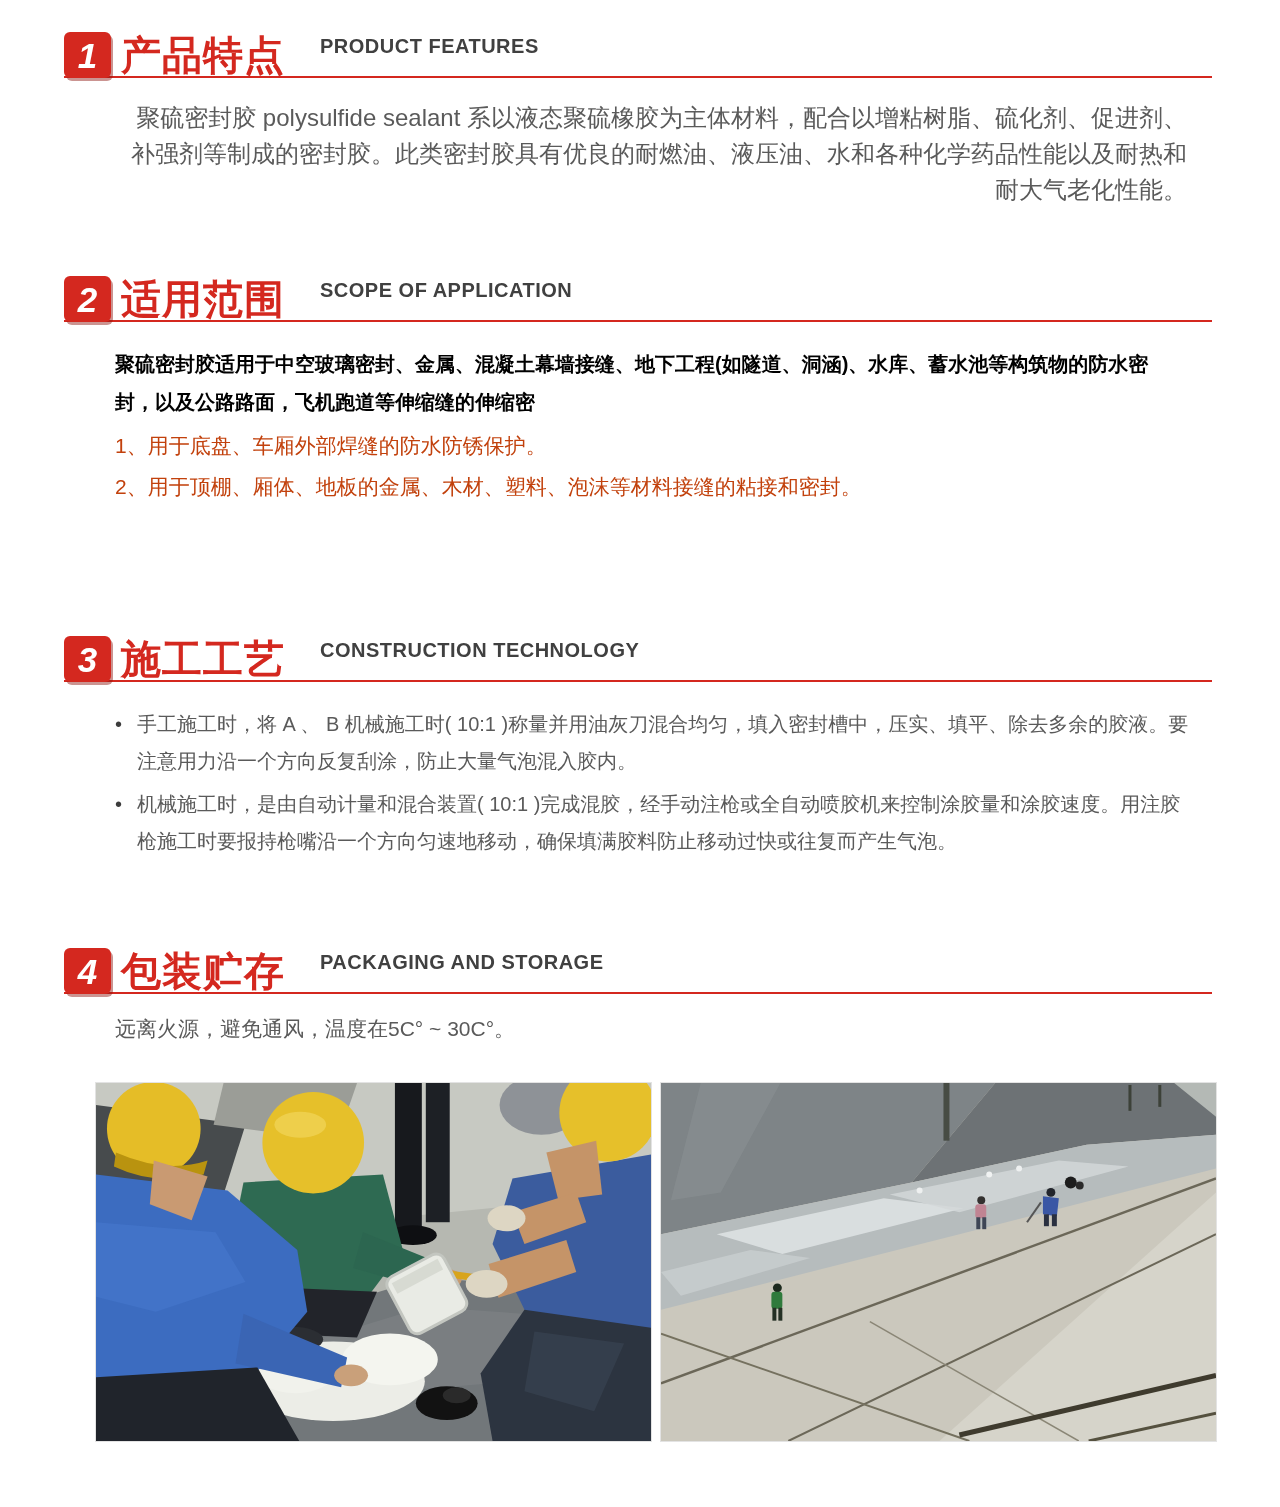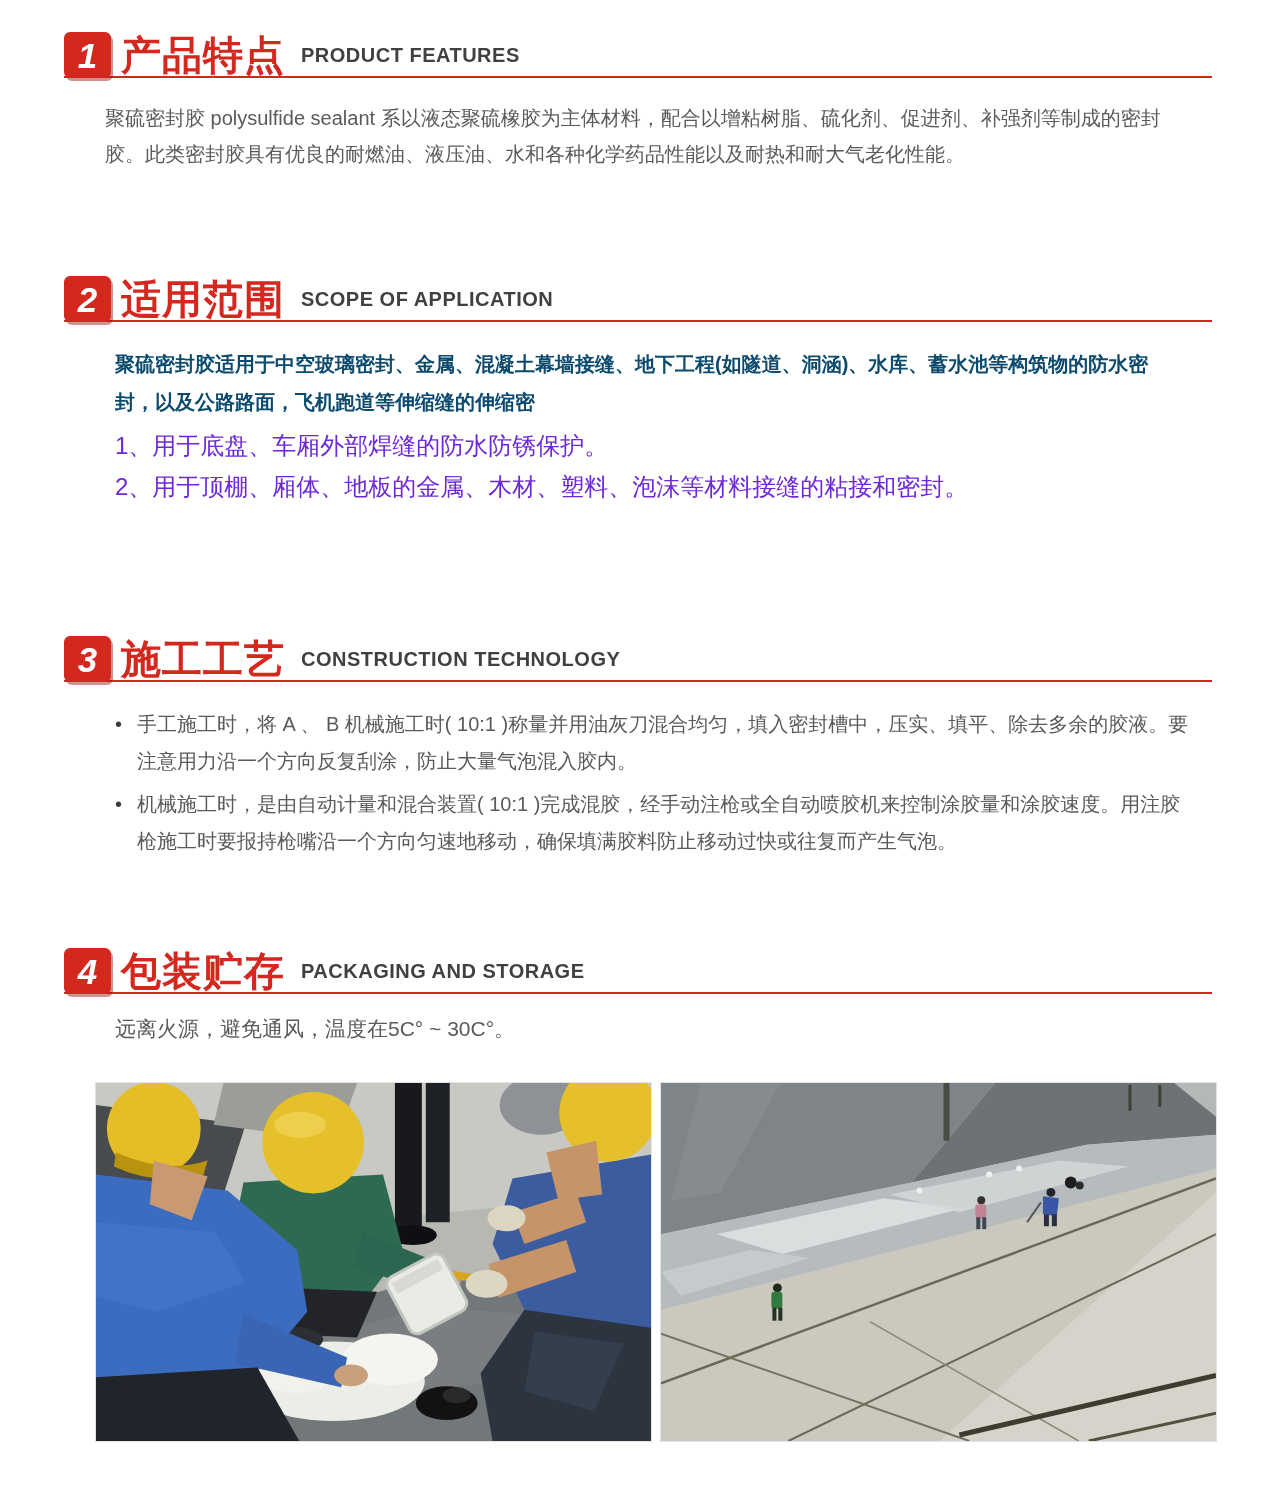--- a/index.html
+++ b/index.html
@@ -20,35 +20,35 @@
   .rule{position:absolute;left:0;right:0;bottom:0;height:2px;background:#d4281f;}
   .num-box{
     position:absolute;left:0;bottom:0;
     width:47px;height:46px;
     background:#d4281f;border-radius:6px;
     box-shadow:2px 3px 0 rgba(140,18,12,.45);
     display:flex;align-items:center;justify-content:center;
     color:#ffffff;font-size:35px;font-weight:bold;font-style:italic;
     line-height:1;
   }
-  .titles{position:absolute;left:57px;bottom:3px;display:flex;align-items:center;white-space:nowrap;}
+  .titles{position:absolute;left:57px;bottom:3px;display:flex;align-items:flex-start;white-space:nowrap;gap:19px;}
   .title-zh{font-size:40px;font-weight:bold;color:#d4281f;letter-spacing:1px;line-height:1;}
   .title-en{font-size:20px;font-weight:bold;color:#404040;margin-left:16px;letter-spacing:.5px;}
 
   .body-text{
-    margin:22px 0 0 41px;width:1070px;
-    font-size:20px;line-height:36px;color:#5a5a5a;
-    text-align:left;
+    margin:22px 0 0 53px;width:1070px;
+    font-size:24px;line-height:36px;color:#5a5a5a;
+    text-align:right;
   }
   .lead-text{
     margin:23px 0 0 51px;width:1070px;
-    font-size:20px;line-height:38px;color:#0c4a6e;font-weight:bold;
+    font-size:20px;line-height:38px;color:#000000;font-weight:bold;
   }
   .uses-list{margin:8px 0 0 51px;width:1070px;}
-  .uses-item{font-size:24px;line-height:34px;color:#6d28d9;margin-top:6px;}
+  .uses-item{font-size:21px;line-height:34px;color:#c2410c;margin-top:6px;}
   .uses-item.first{margin-top:8px;margin-bottom:7px;}
 
   .bullet-list{margin:24px 0 0 51px;width:1080px;}
   .bullet-row{display:flex;margin-top:0;}
   .bullet-row + .bullet-row{margin-top:6px;}
   .bullet-dot{width:22px;flex:0 0 22px;color:#3c3c3c;font-size:20px;line-height:37px;}
   .bullet-text{font-size:20px;line-height:37px;color:#5a5a5a;width:1055px;}
 
   .s4-text{margin:20px 0 16px 51px;font-size:21px;line-height:30px;color:#5a5a5a;}
 

